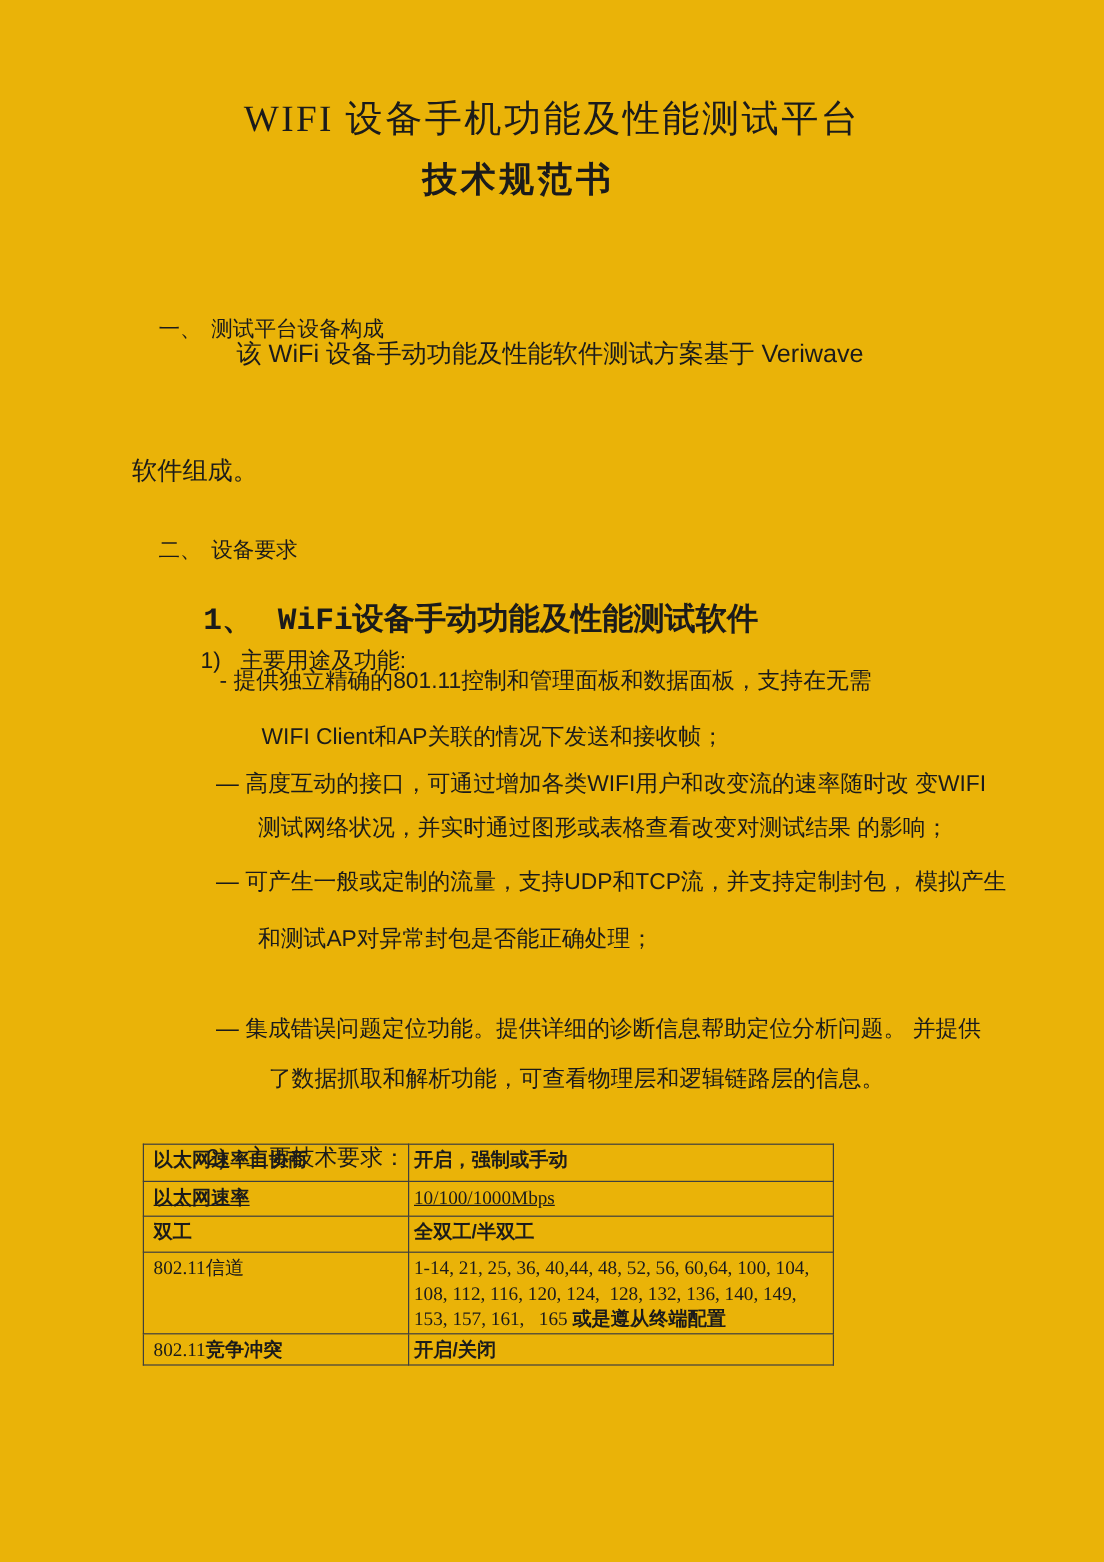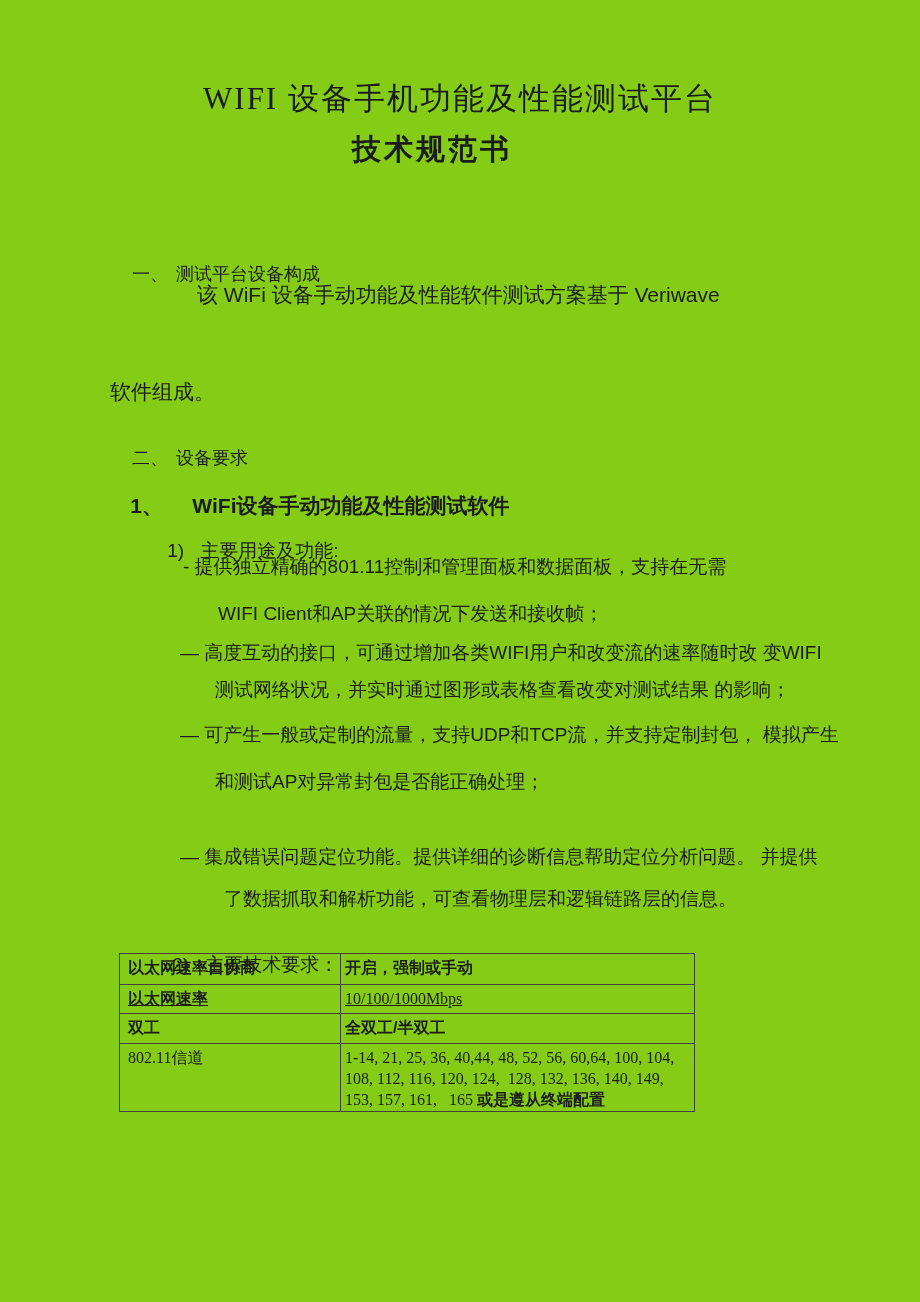--- a/index.html
+++ b/index.html
@@ -1,29 +1,29 @@
 <!DOCTYPE html>
 <html><head>
 <meta charset="utf-8">
 <style>
   html,body{margin:0;padding:0;background:#ffffff;}
-  .page{position:relative;width:920px;height:1302px;background:#84cc16;overflow:hidden;
+  .page{position:relative;width:920px;height:1302px;background:#eab308;overflow:hidden;
         font-family:"Liberation Sans",sans-serif;color:#1b1b1b;}
   .ln{position:absolute;white-space:pre;}
   .title1{left:0;top:78px;width:920px;text-align:center;
           font-family:"Liberation Serif",serif;font-size:31px;font-weight:500;letter-spacing:2px;}
   .title2{left:0;top:130px;width:864px;text-align:center;
           font-size:29px;font-weight:700;letter-spacing:3px;}
   .h{font-size:18px;}
   .marker{display:inline-block;}
   .mk-wide{width:44px;}
   .mk-num{width:62px;}
   .mk-sub{width:33px;}
   .body-l{font-size:21px;}
-  .h3{font-size:21px;font-weight:700;}
+  .h3{font-size:26px;font-weight:700;font-family:Liberation Mono, monospace;}
   .sub{font-size:19px;}
   .bullet{font-size:19px;}
   .spec-table{position:absolute;left:119px;top:953px;width:576px;
               border-collapse:collapse;table-layout:fixed;}
   .spec-table td{border:1px solid #3f3f3f;vertical-align:top;
                  font-size:16px;line-height:21px;padding:3px 6px 1px 8px;}
   .spec-table td.c2{padding-left:4px;white-space:pre-wrap;}
   .col1{width:206px;}
   .b{font-weight:700;font-family:"Liberation Sans",sans-serif;}
   .reg{font-weight:400;font-family:"Liberation Serif",serif;}
@@ -84,16 +84,20 @@
       <td class="c2"><span class="reg">10/100/1000Mbps</span><span class="b"></span></td>
     </tr>
     <tr class="r3">
       <td class="col1"><span class="reg"></span><span class="b">双工</span></td>
       <td class="c2"><span class="b">全双工/半双工</span><span class="reg"></span></td>
     </tr>
     <tr class="r4">
       <td class="col1"><span class="reg">802.11信道</span><span class="b"></span></td>
       <td class="c2"><span class="reg">1-14, 21, 25, 36, 40,44, 48, 52, 56, 60,64, 100, 104, 108, 112, 116, 120, 124,  128, 132, 136, 140, 149, 153, 157, 161,   165 </span><span class="b">或是遵从终端配置</span></td>
     </tr>
+    <tr class="r5">
+      <td class="col1"><span class="reg">802.11</span><span class="b">竞争冲突</span></td>
+      <td class="c2"><span class="b">开启/关闭</span><span class="reg"></span></td>
+    </tr>
   </tbody>
     </table>
 
 </div>
 
 </body></html>

